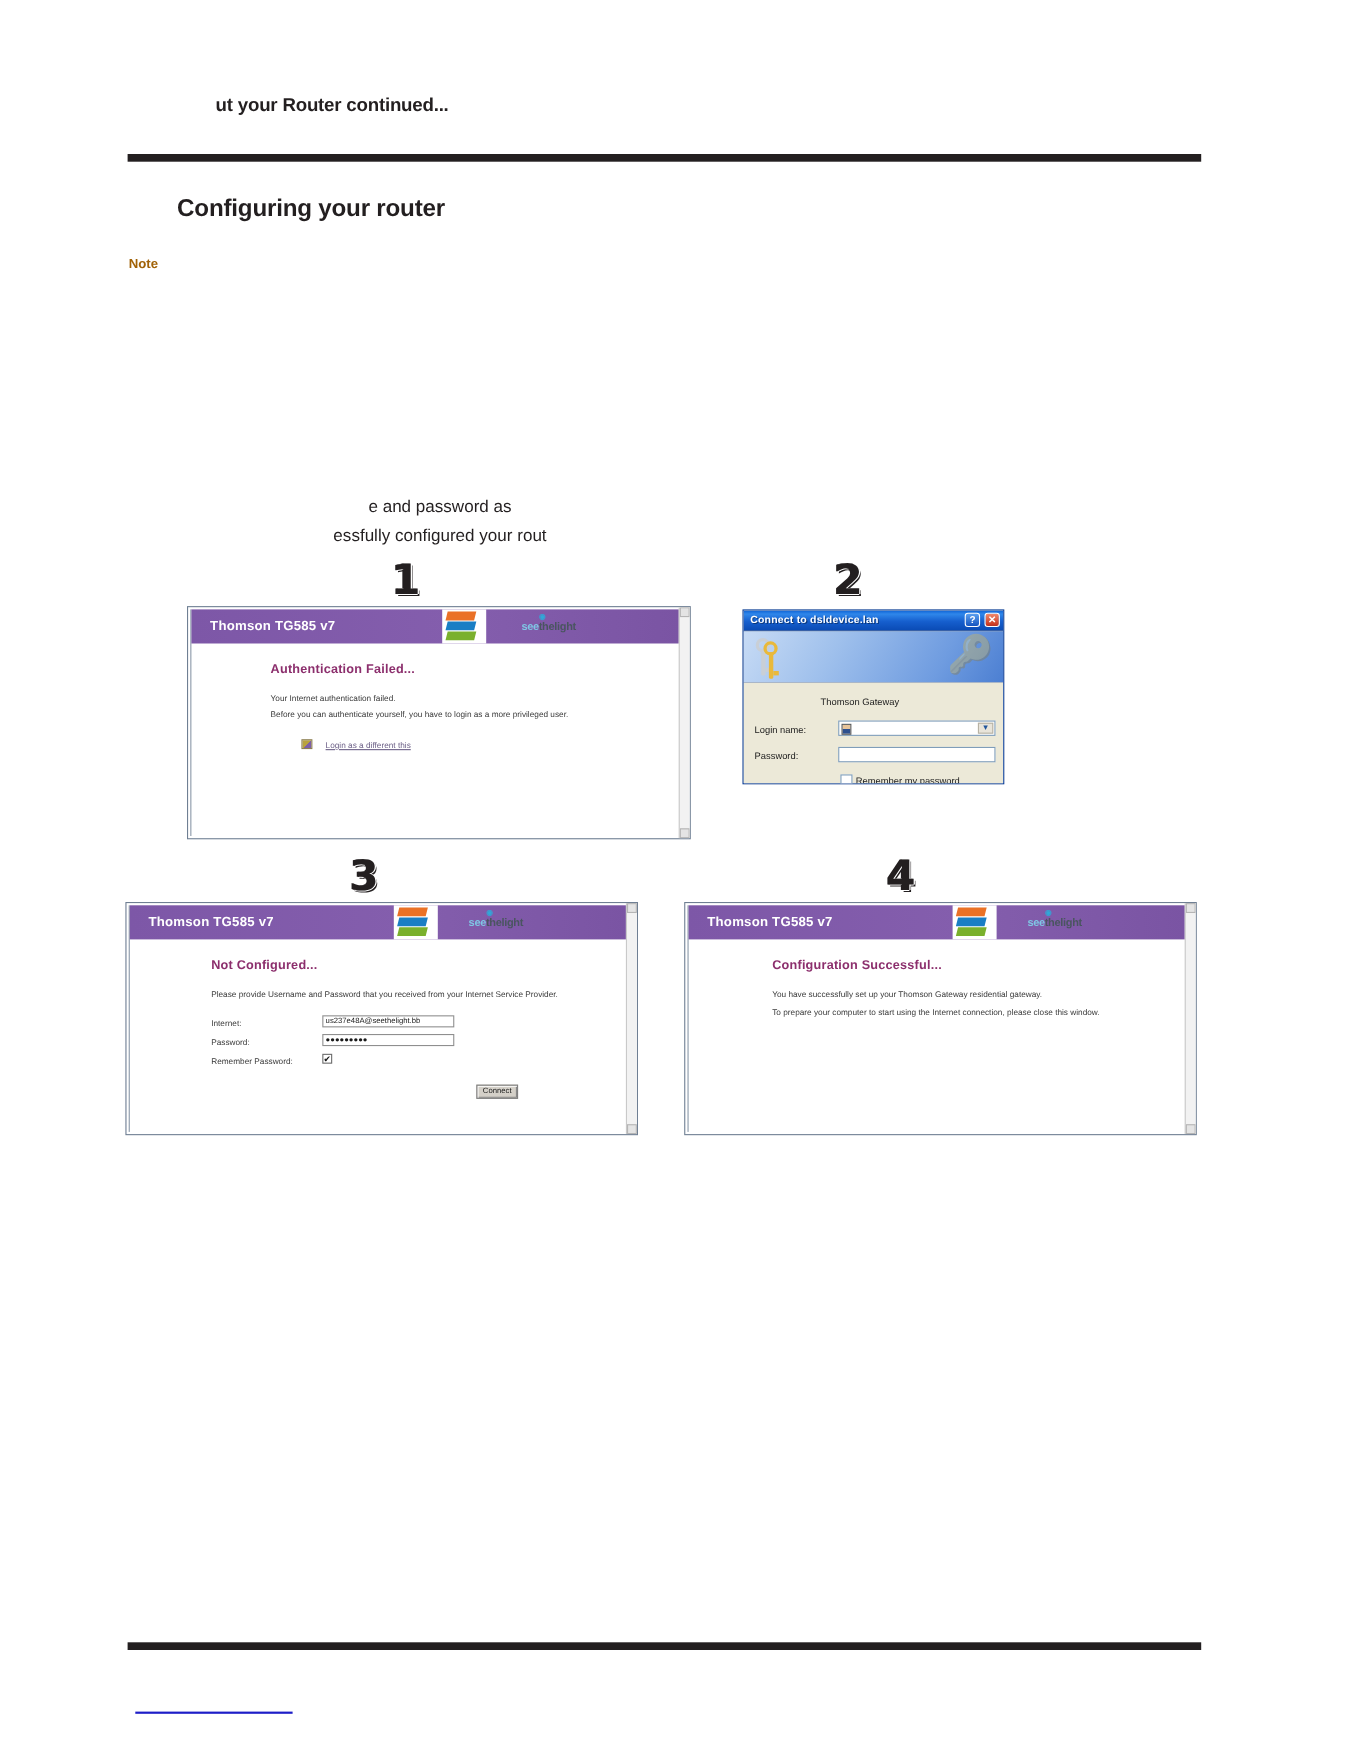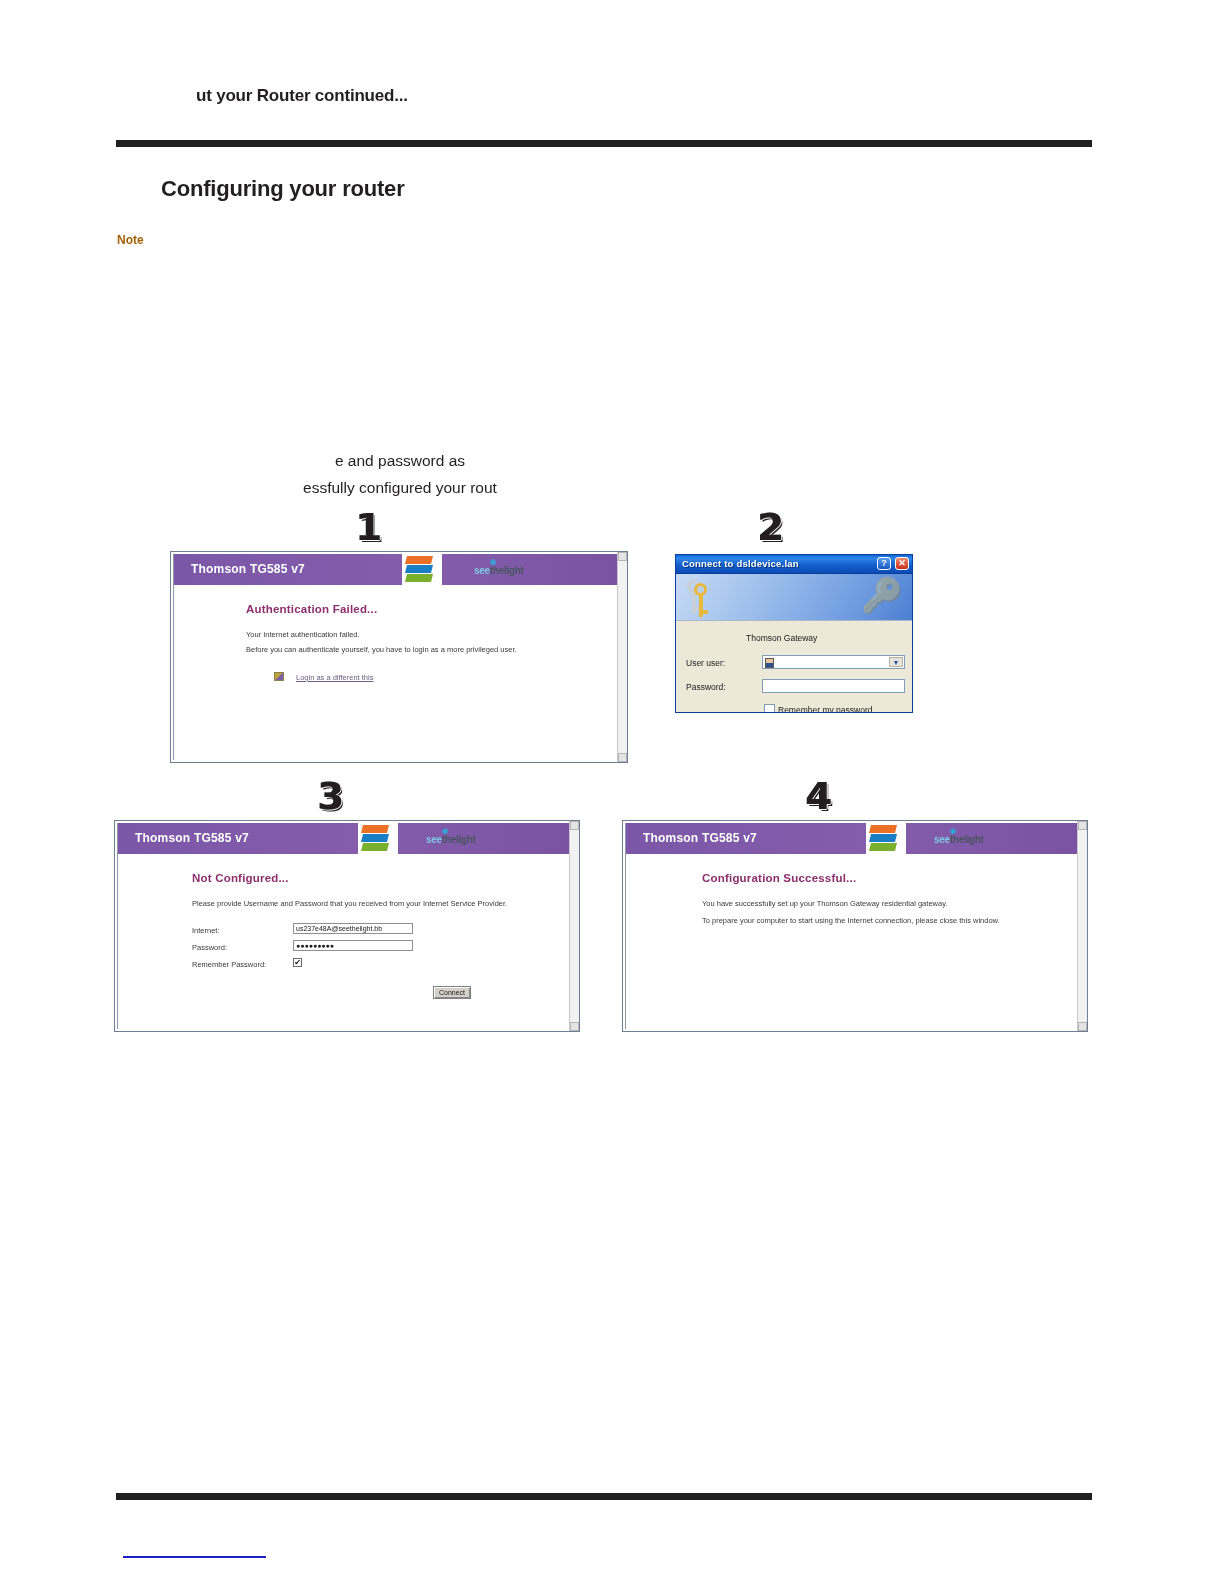--- a/index.html
+++ b/index.html
@@ -471,21 +471,21 @@
         <span class="shaft s1"></span>
         <span class="tooth t1"></span>
       <span class="bow b2"></span>
         <span class="shaft s2"></span>
         <span class="tooth t2"></span>
     </div>
     <div class="ghost">🔑</div>
   </div>
   <div class="xp-body">
     <div class="xp-text" style="left:22px; top:12px;margin-left:48px;">Thomson Gateway</div>
-    <div class="xp-text" style="left:10px; top:37px;">User user:</div>
+    <div class="xp-text" style="left:10px; top:37px;">Login name:</div>
     <div class="xp-field" style="left:86px; top:34px; width:143px;">
       <span class="xp-useravatar"></span>
       <span class="combo-arrow">▼</span>
     </div>
     <div class="xp-text" style="left:10px; top:61px;">Password:</div>
     <div class="xp-field" style="left:86px; top:58px; width:143px;"></div>
     <div class="xp-check" style="left:88px; top:83px;"></div>
     <div class="xp-text" style="left:102px; top:84px;">Remember my password</div>
     <div class="xp-button default" style="left:113px; top:122px;">OK</div>
     <div class="xp-button" style="left:173px; top:122px;">Cancel</div>

